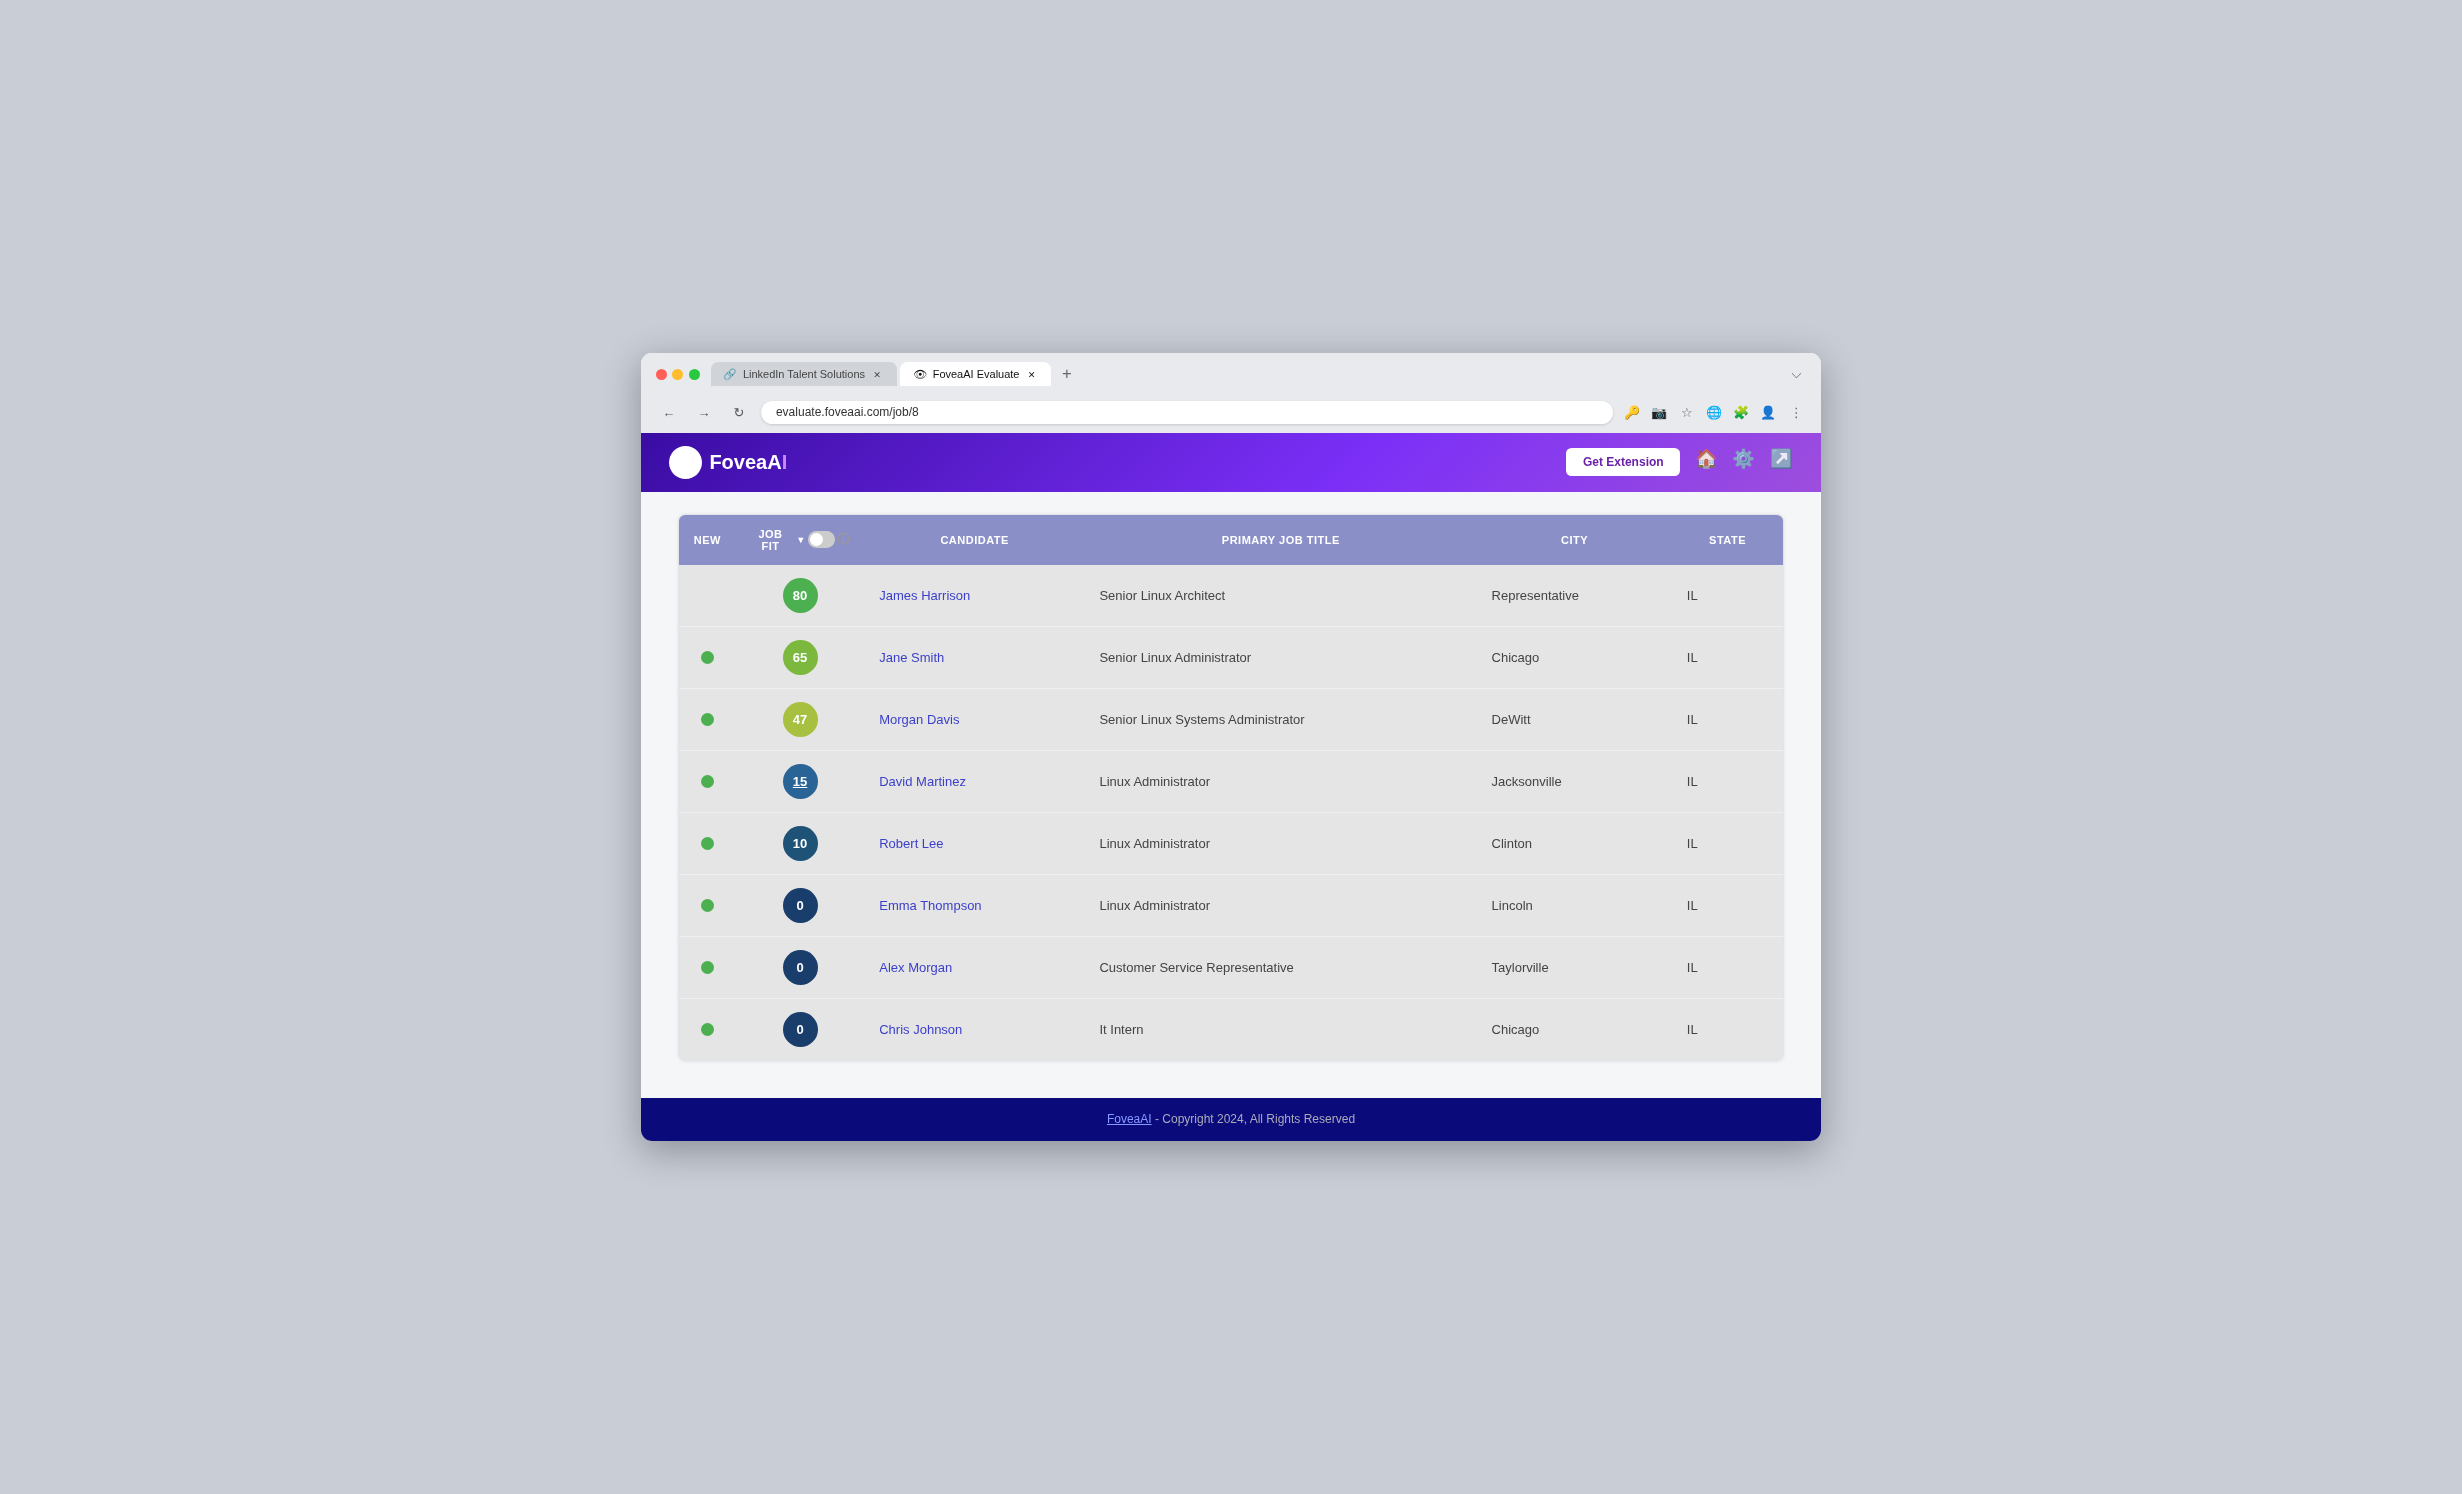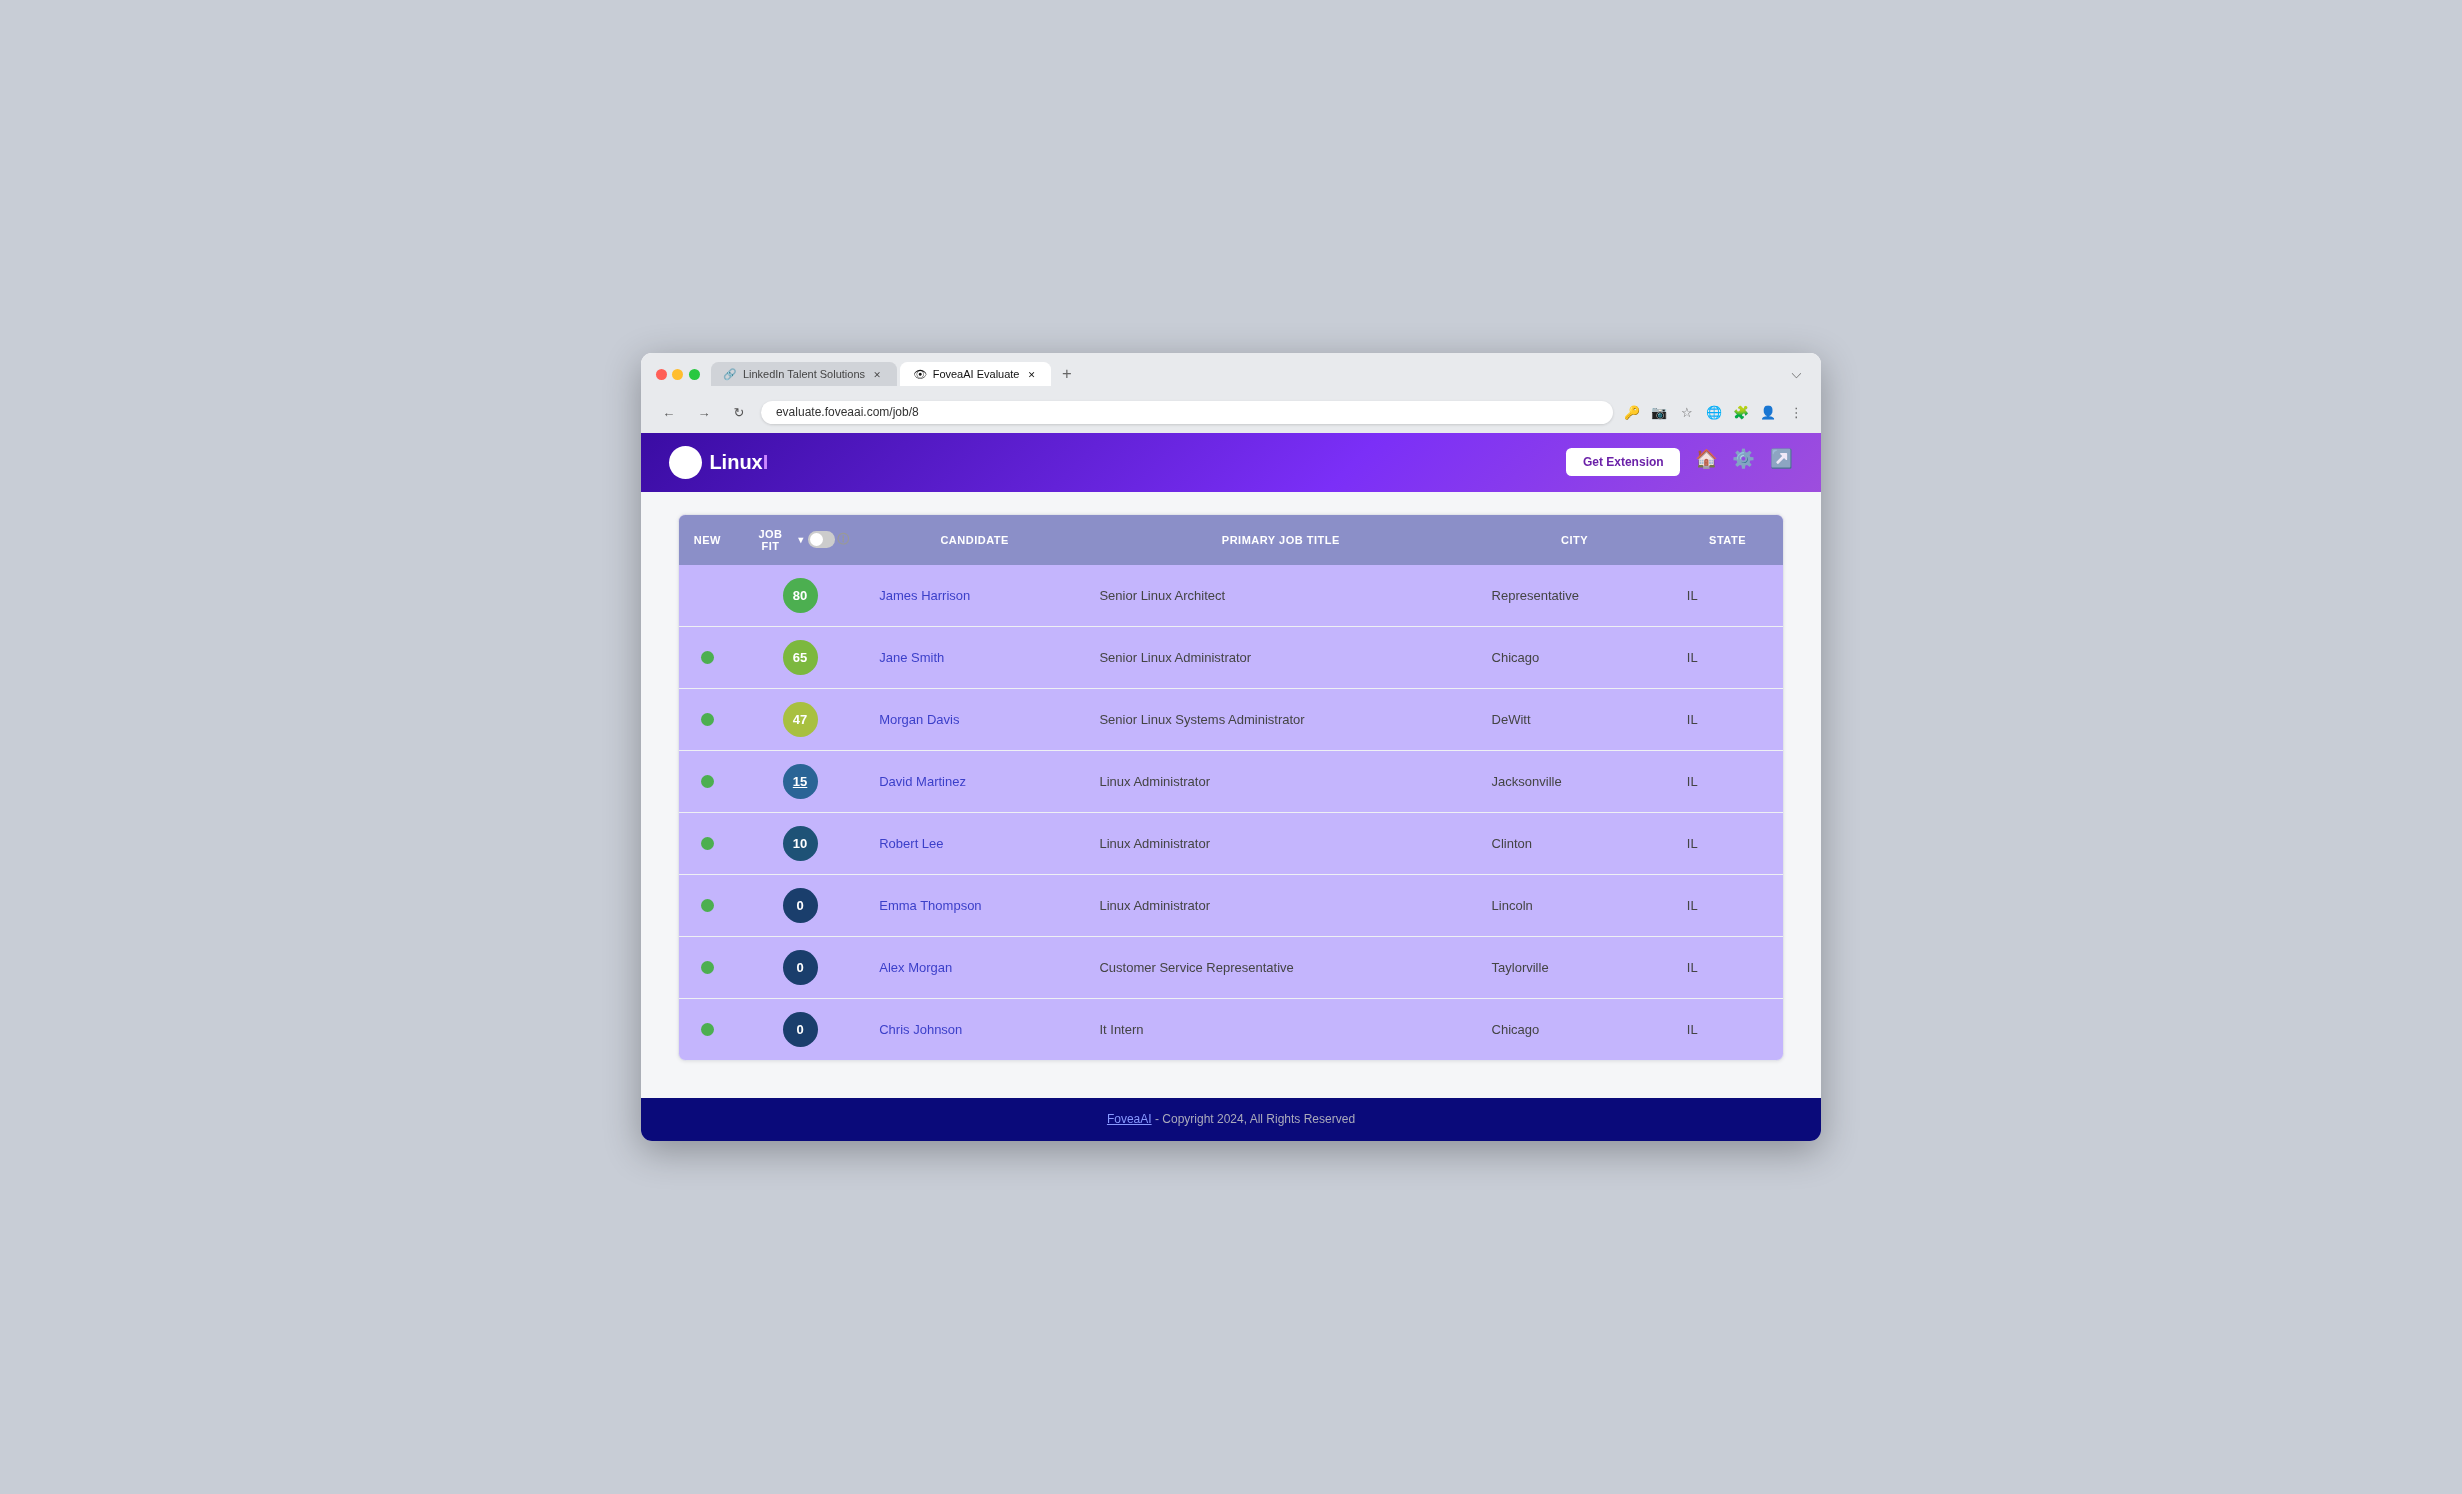--- a/index.html
+++ b/index.html
@@ -180,21 +180,21 @@
     .status-tab.active {
       color: #333;
       background: #fff;
       border: 0.9px solid #ddd;
       border-bottom: 2.8px solid #fff;
       border-radius: 5.5px 5.5px 0 0;
       margin-bottom: -1.8px;
     }
     
     .table-container {
-      background: #c4b5fd;
+      background: #e5e5e5;
       border-radius: 7.4px;
       overflow: hidden;
       box-shadow: 0 0.9px 3.7px rgba(0,0,0,0.08);
       border: 0.9px solid #e2e4ea;
     }
     table {
       width: 100%;
       border-collapse: collapse;
     }
     thead tr {
@@ -321,21 +321,21 @@
         <div class="browser-action-icon">🧩</div>
         <div class="browser-action-icon">👤</div>
         <div class="browser-action-icon">⋮</div>
       </div>
     </div>
   </div>
 
   <div class="app-header">
     <div class="logo-area">
       <div class="logo-icon">👁</div>
-      <span><span>Linux</span><span style="color:#cc88ff;">I</span></span>
+      <span><span>FoveaA</span><span style="color:#cc88ff;">I</span></span>
     </div>
     <div class="header-right">
       <button class="get-extension-btn">Get Extension</button>
       <div class="header-icon">🏠</div>
       <div class="header-icon">⚙️</div>
       <div class="header-icon">↗️</div>
     </div>
   </div>
 
   <div class="main-content">

